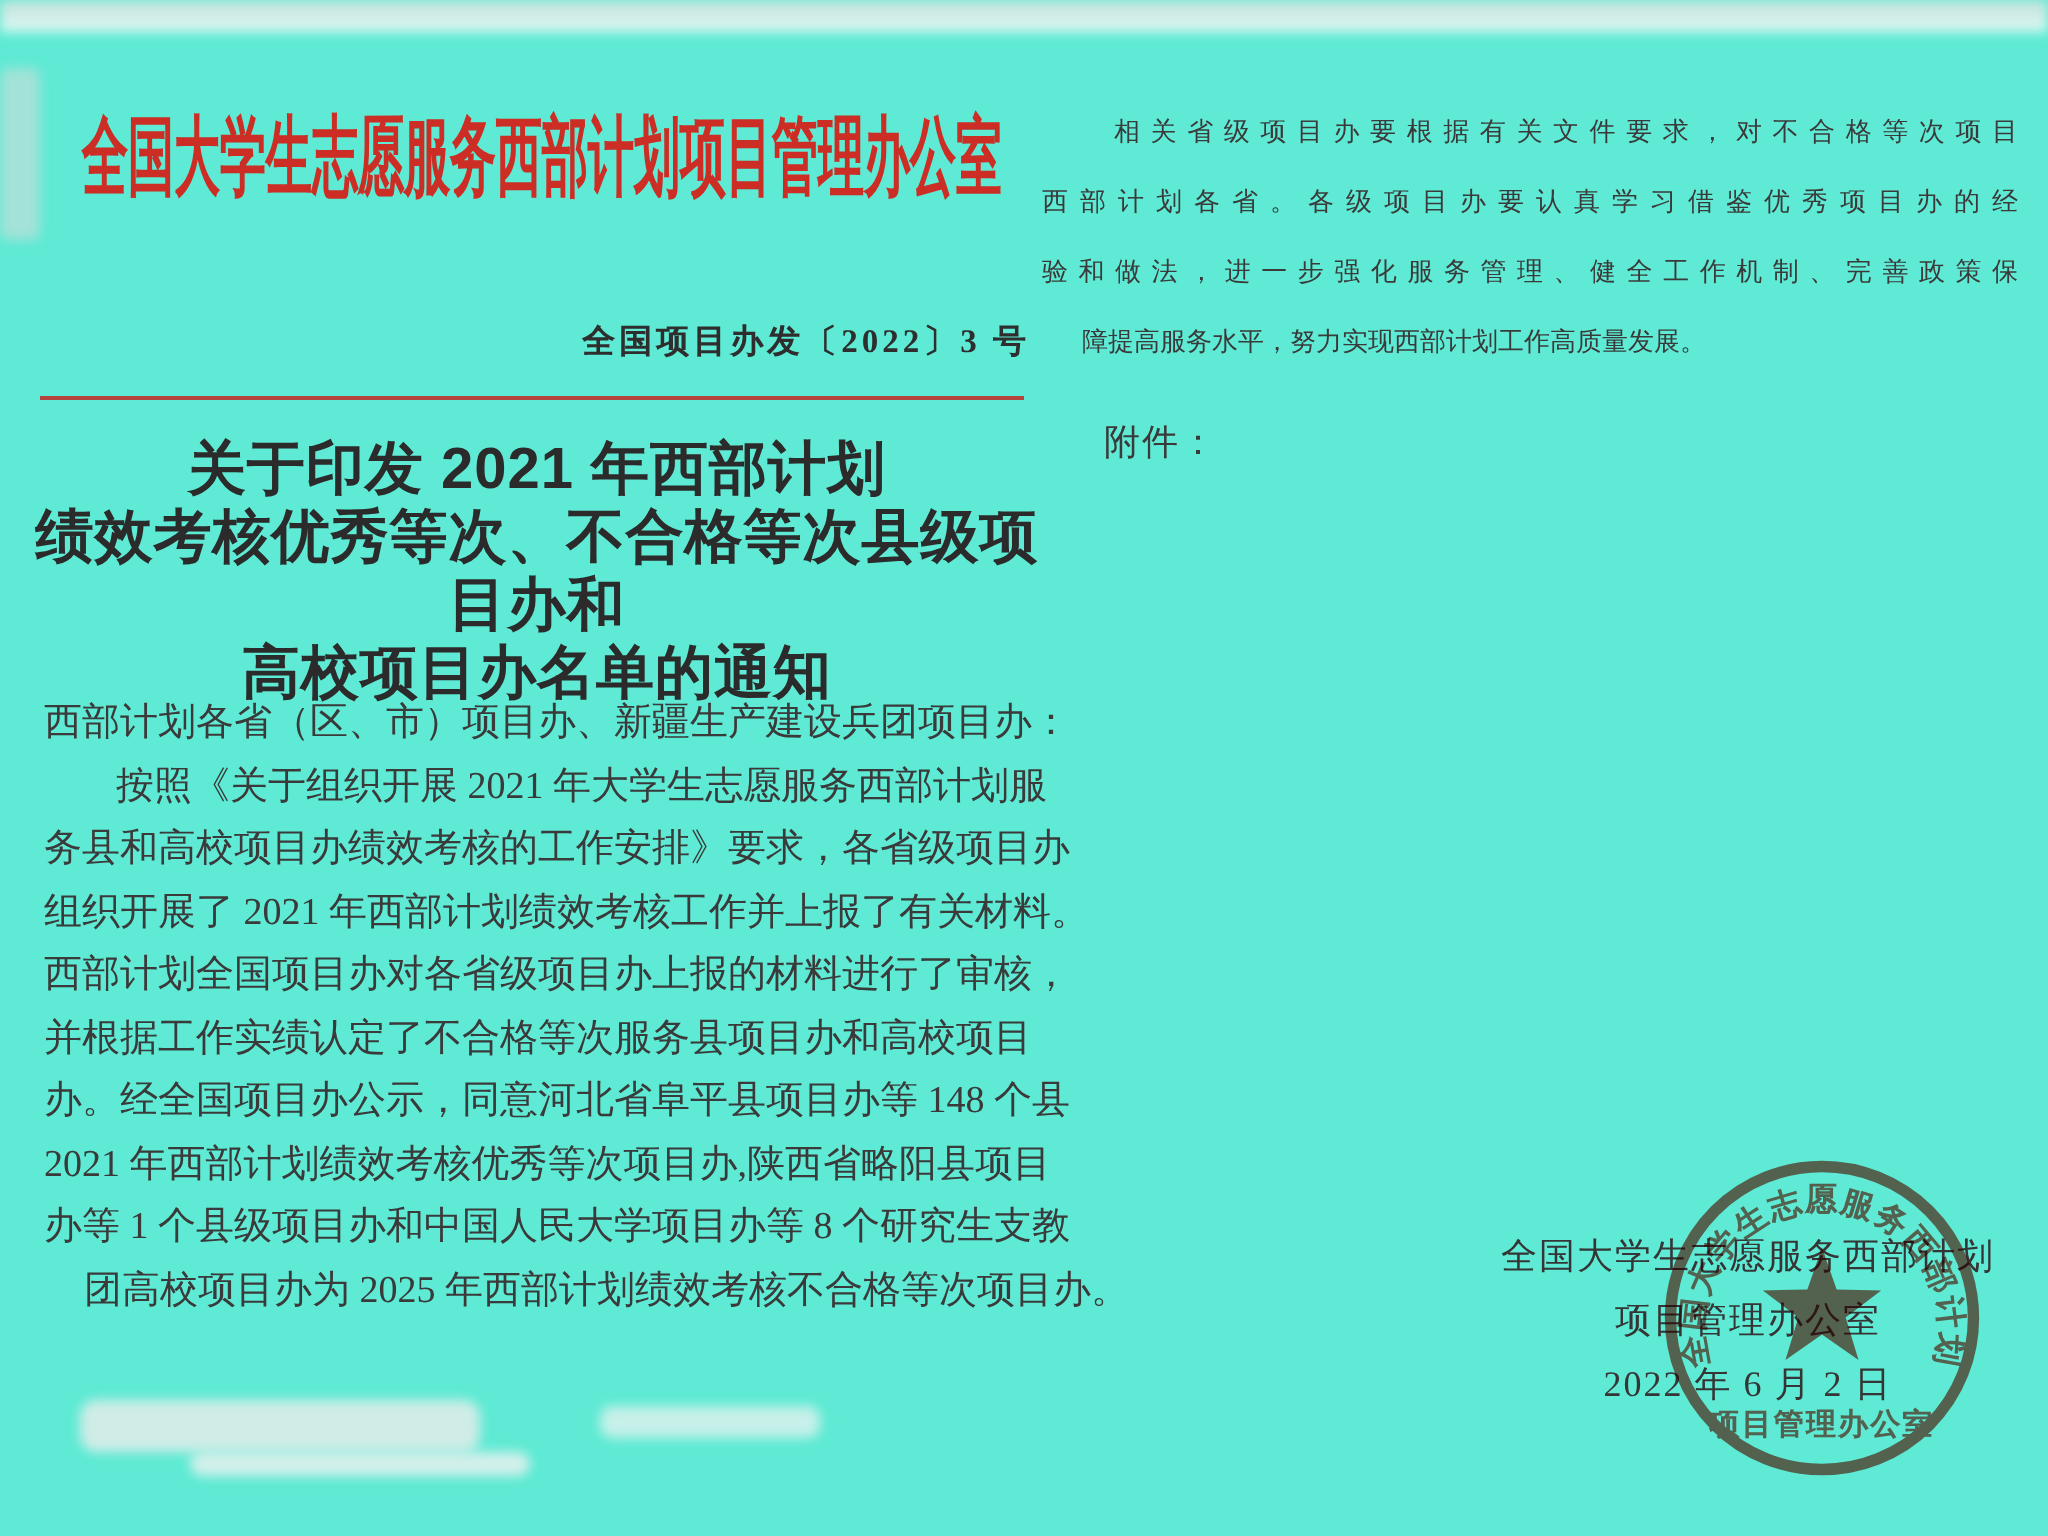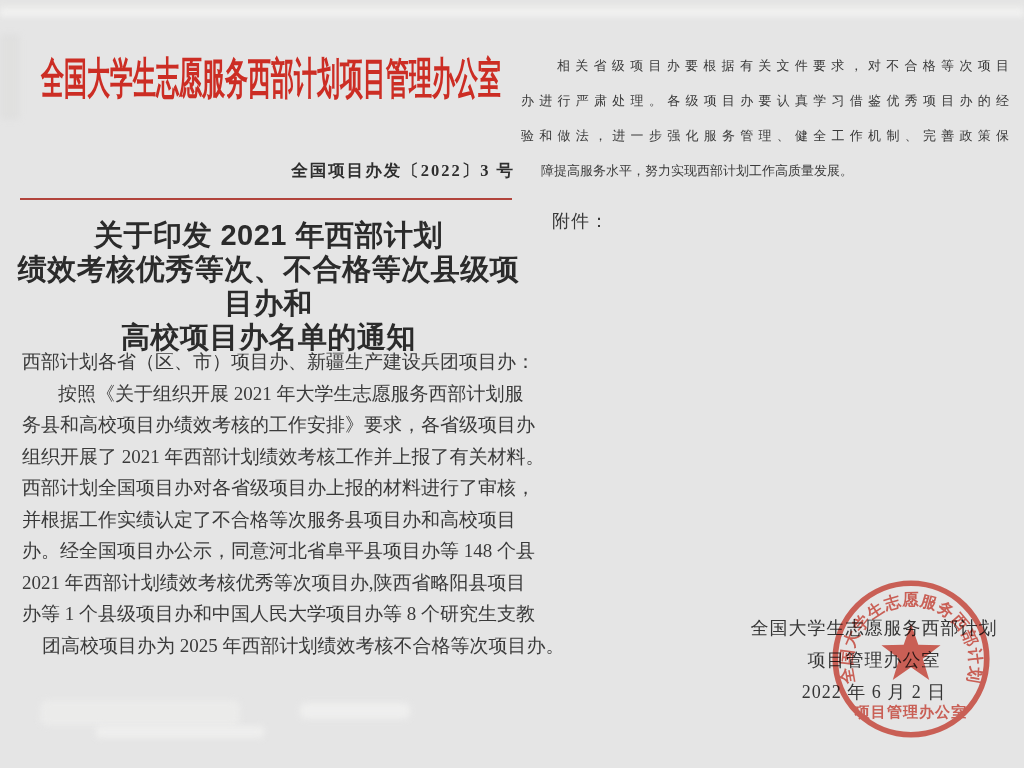--- a/index.html
+++ b/index.html
@@ -1,19 +1,19 @@
 <!DOCTYPE html>
 <html><head>
 <meta charset="utf-8">
 <style>
   html,body{margin:0;padding:0;}
   .page{
     position:relative;
     width:1024px;height:768px;
-    background:#e5e5e5;
+    background:#5eead4;
     overflow:hidden;
     font-family:"Liberation Serif","DejaVu Serif",serif;
     color:#3a3a3a;
   }
   
   .artifact{position:absolute;pointer-events:none;filter:blur(3px);}
   .art-top{left:0;top:0;width:1024px;height:16px;background:linear-gradient(#dededd,#fdfdfc);opacity:.8;}
   .art-topleft{left:0;top:34px;width:20px;height:86px;background:#dcdcdb;opacity:.55;border-radius:4px;}
   .art-botleft1{left:40px;top:700px;width:200px;height:26px;background:#ededec;opacity:.8;border-radius:8px;}
   .art-botleft2{left:95px;top:726px;width:170px;height:12px;background:#f1f1f0;opacity:.8;border-radius:6px;}
@@ -105,21 +105,21 @@
     <div class="jline">西部计划全国项目办对各省级项目办上报的材料进行了审核，</div>
     <div class="jline">并根据工作实绩认定了不合格等次服务县项目办和高校项目</div>
     <div class="jline">办。经全国项目办公示，同意河北省阜平县项目办等 148 个县</div>
     <div class="jline">2021 年西部计划绩效考核优秀等次项目办,陕西省略阳县项目</div>
     <div class="jline">办等 1 个县级项目办和中国人民大学项目办等 8 个研究生支教</div>
     <div class="jline end">团高校项目办为 2025 年西部计划绩效考核不合格等次项目办。</div>
   </div>
 
   <div class="body-right">
     <div class="jline indent">相关省级项目办要根据有关文件要求，对不合格等次项目</div>
-    <div class="jline">办进行严肃处理。各级项目办要认真学习借鉴优秀项目办的经</div>
+    <div class="jline">西部计划各省。各级项目办要认真学习借鉴优秀项目办的经</div>
     <div class="jline">验和做法，进一步强化服务管理、健全工作机制、完善政策保</div>
     <div class="jline end">障提高服务水平，努力实现西部计划工作高质量发展。</div>
   </div>
 
   <div class="attach">
     <span class="attach-label">附件：</span>
   </div>
 
   <div class="signature">
     <div>全国大学生志愿服务西部计划</div>

